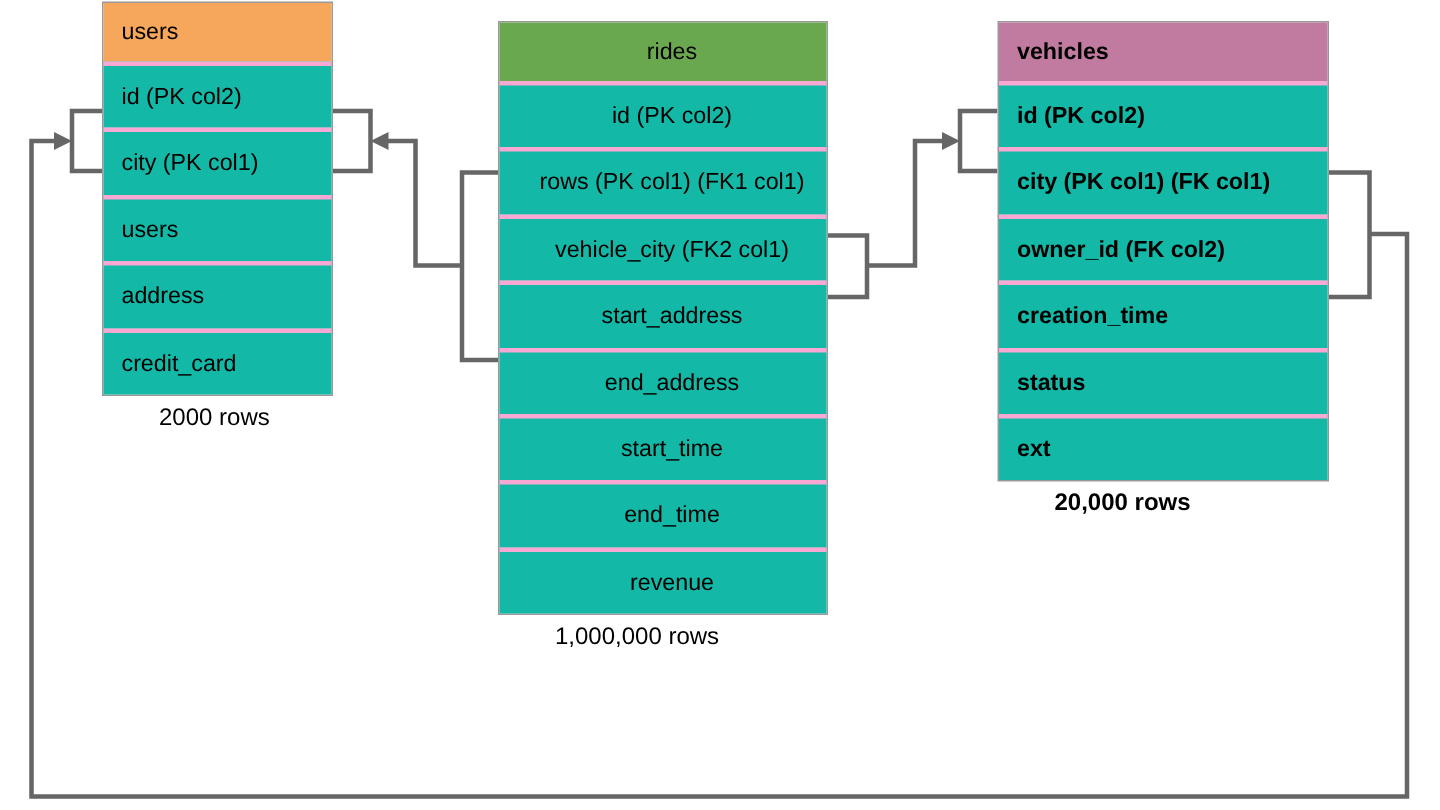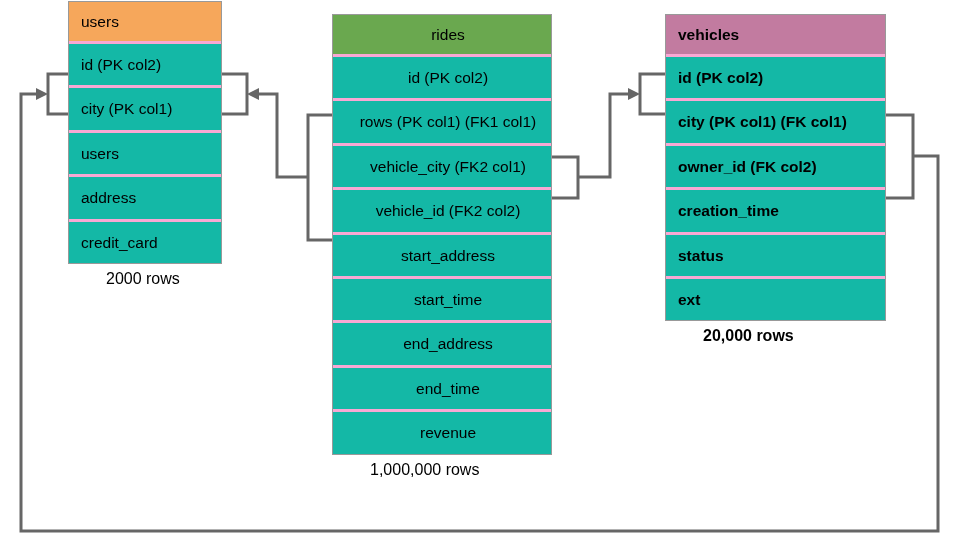--- a/index.html
+++ b/index.html
@@ -108,24 +108,23 @@
       </div>
     <div class="caption">2000 rows</div>
   </div>
 
   <div class="etable" id="t-rides">
     <div class="thead" style="background: rgb(106, 168, 79);">rides</div>
     <div class="tbody">
         <div class="trow">id (PK col2)</div>
         <div class="trow">rows (PK col1) (FK1 col1)</div>
         <div class="trow">vehicle_city (FK2 col1)</div>
-        <div class="trow">vehicle_id (FK2 col2)</div>
         <div class="trow">start_address</div>
+        <div class="trow">end_address</div>
         <div class="trow">start_time</div>
-        <div class="trow">end_address</div>
         <div class="trow">end_time</div>
         <div class="trow">revenue</div>
       </div>
     <div class="caption">1,000,000 rows</div>
   </div>
 
   <div class="etable" id="t-vehicles">
     <div class="thead" style="background: rgb(194, 123, 160);">vehicles</div>
     <div class="tbody">
         <div class="trow">id (PK col2)</div>

